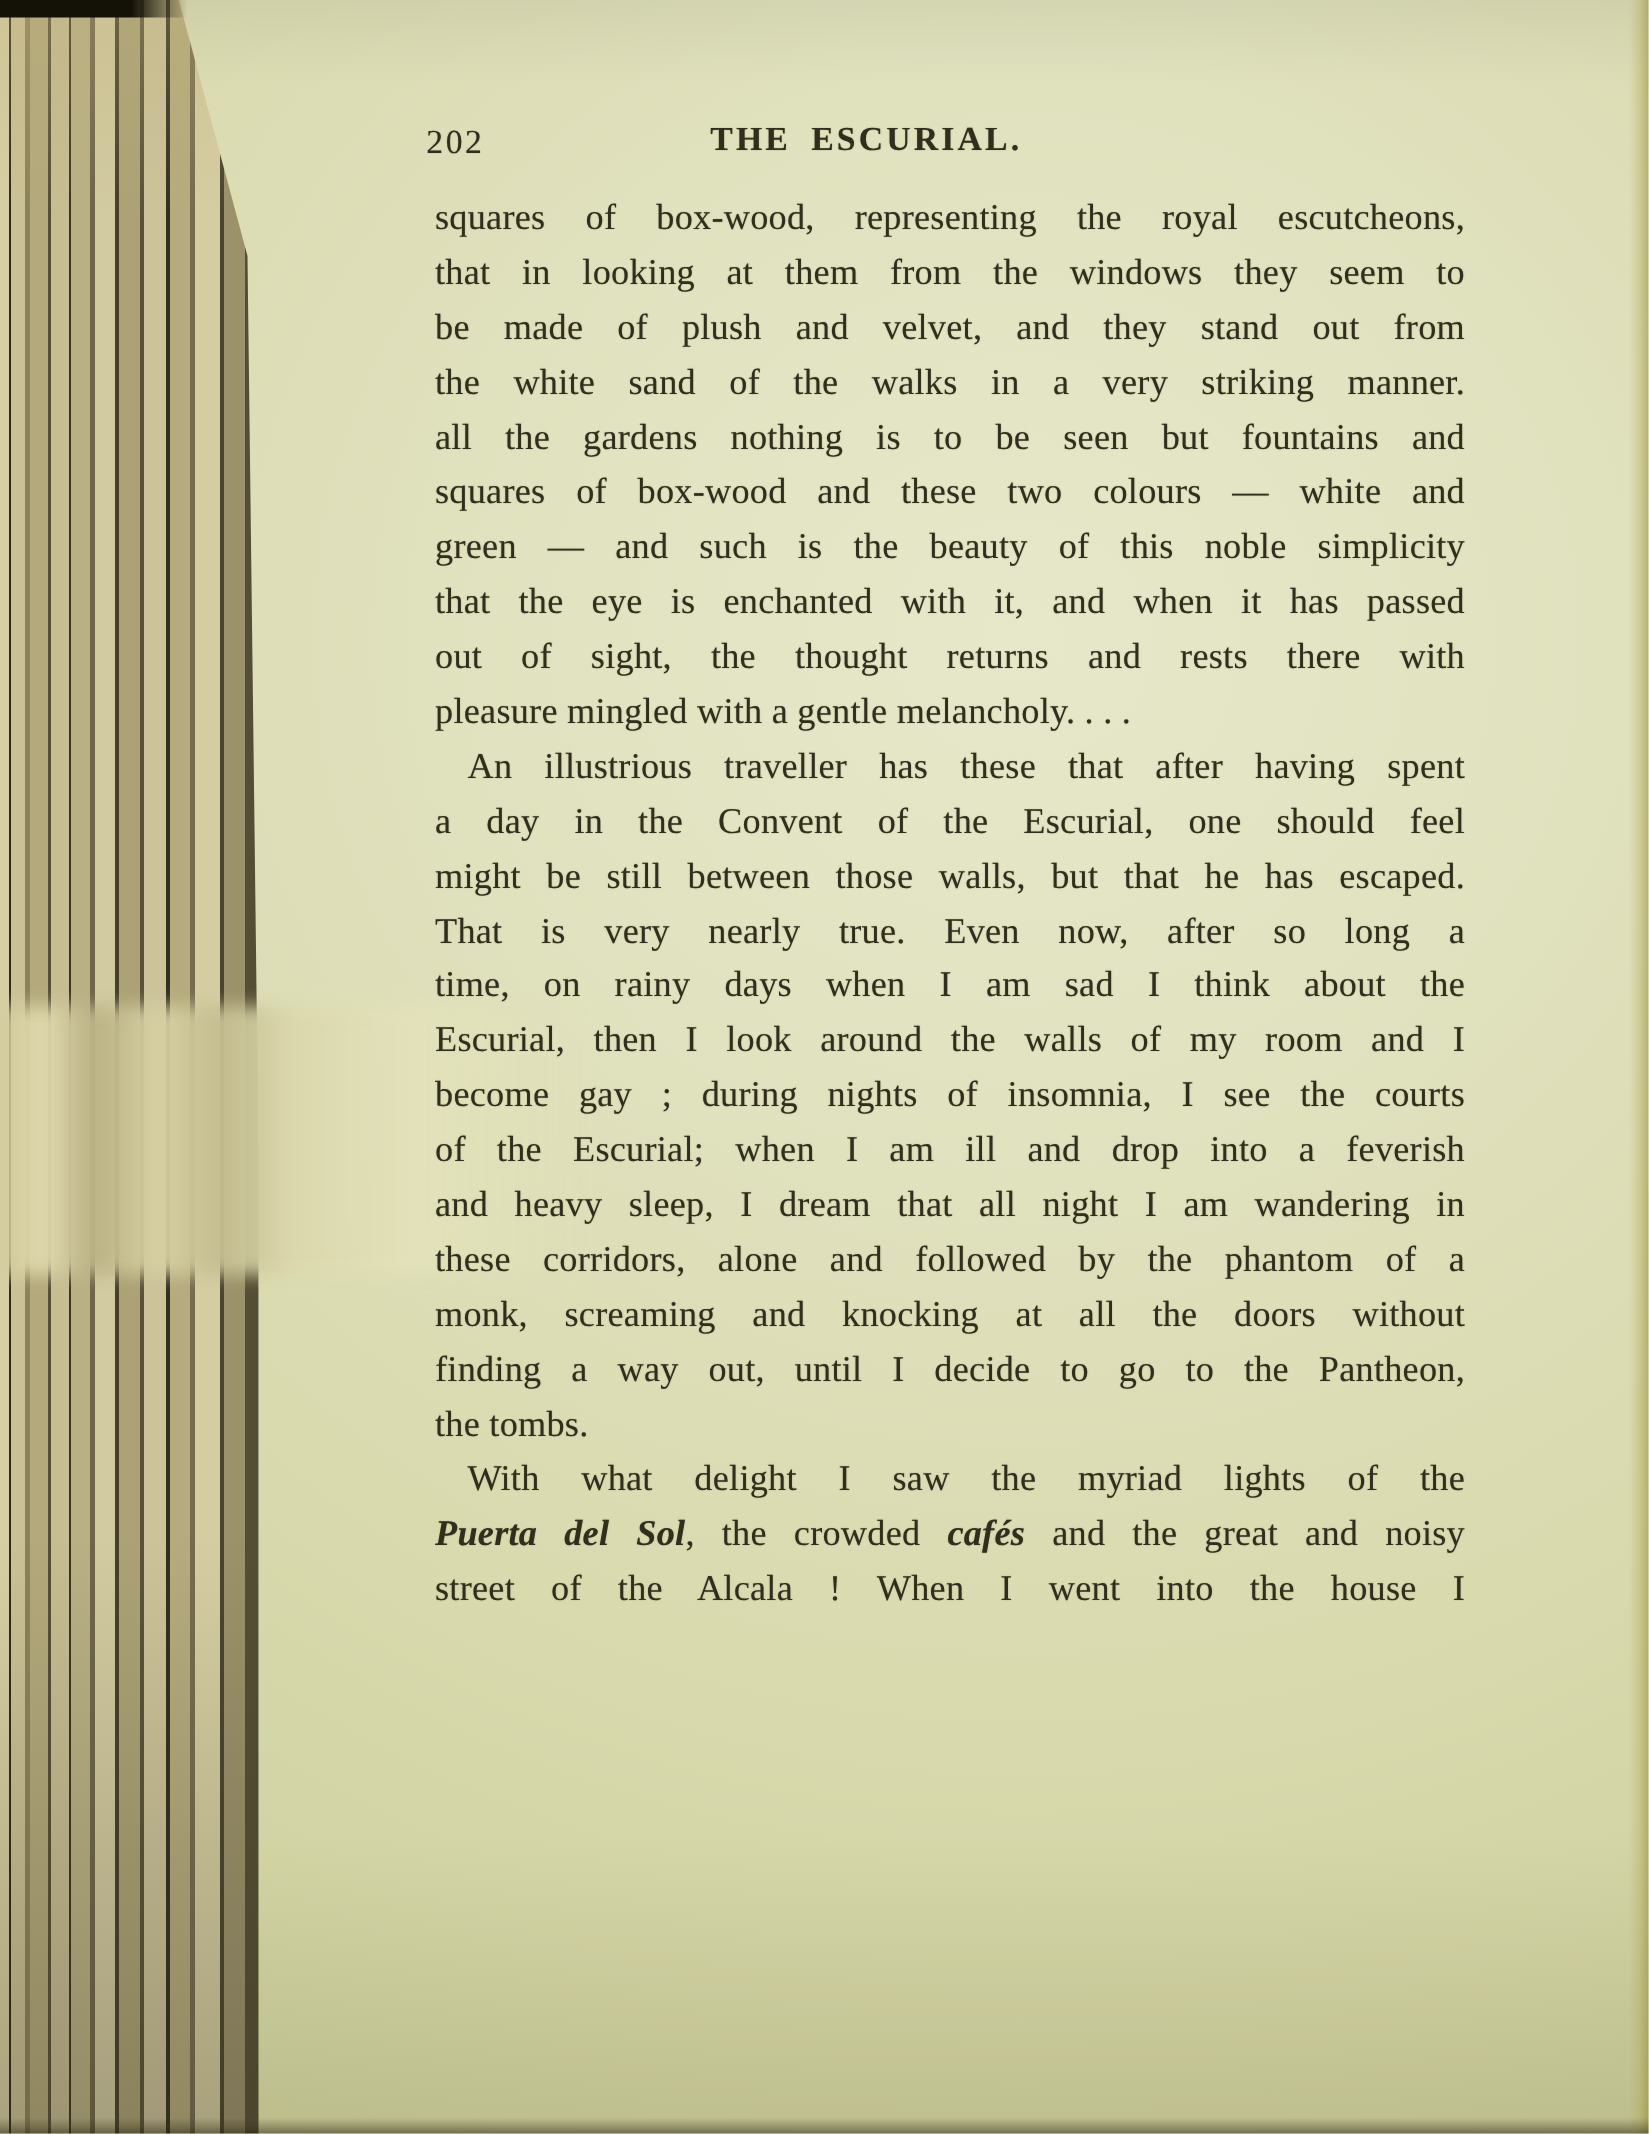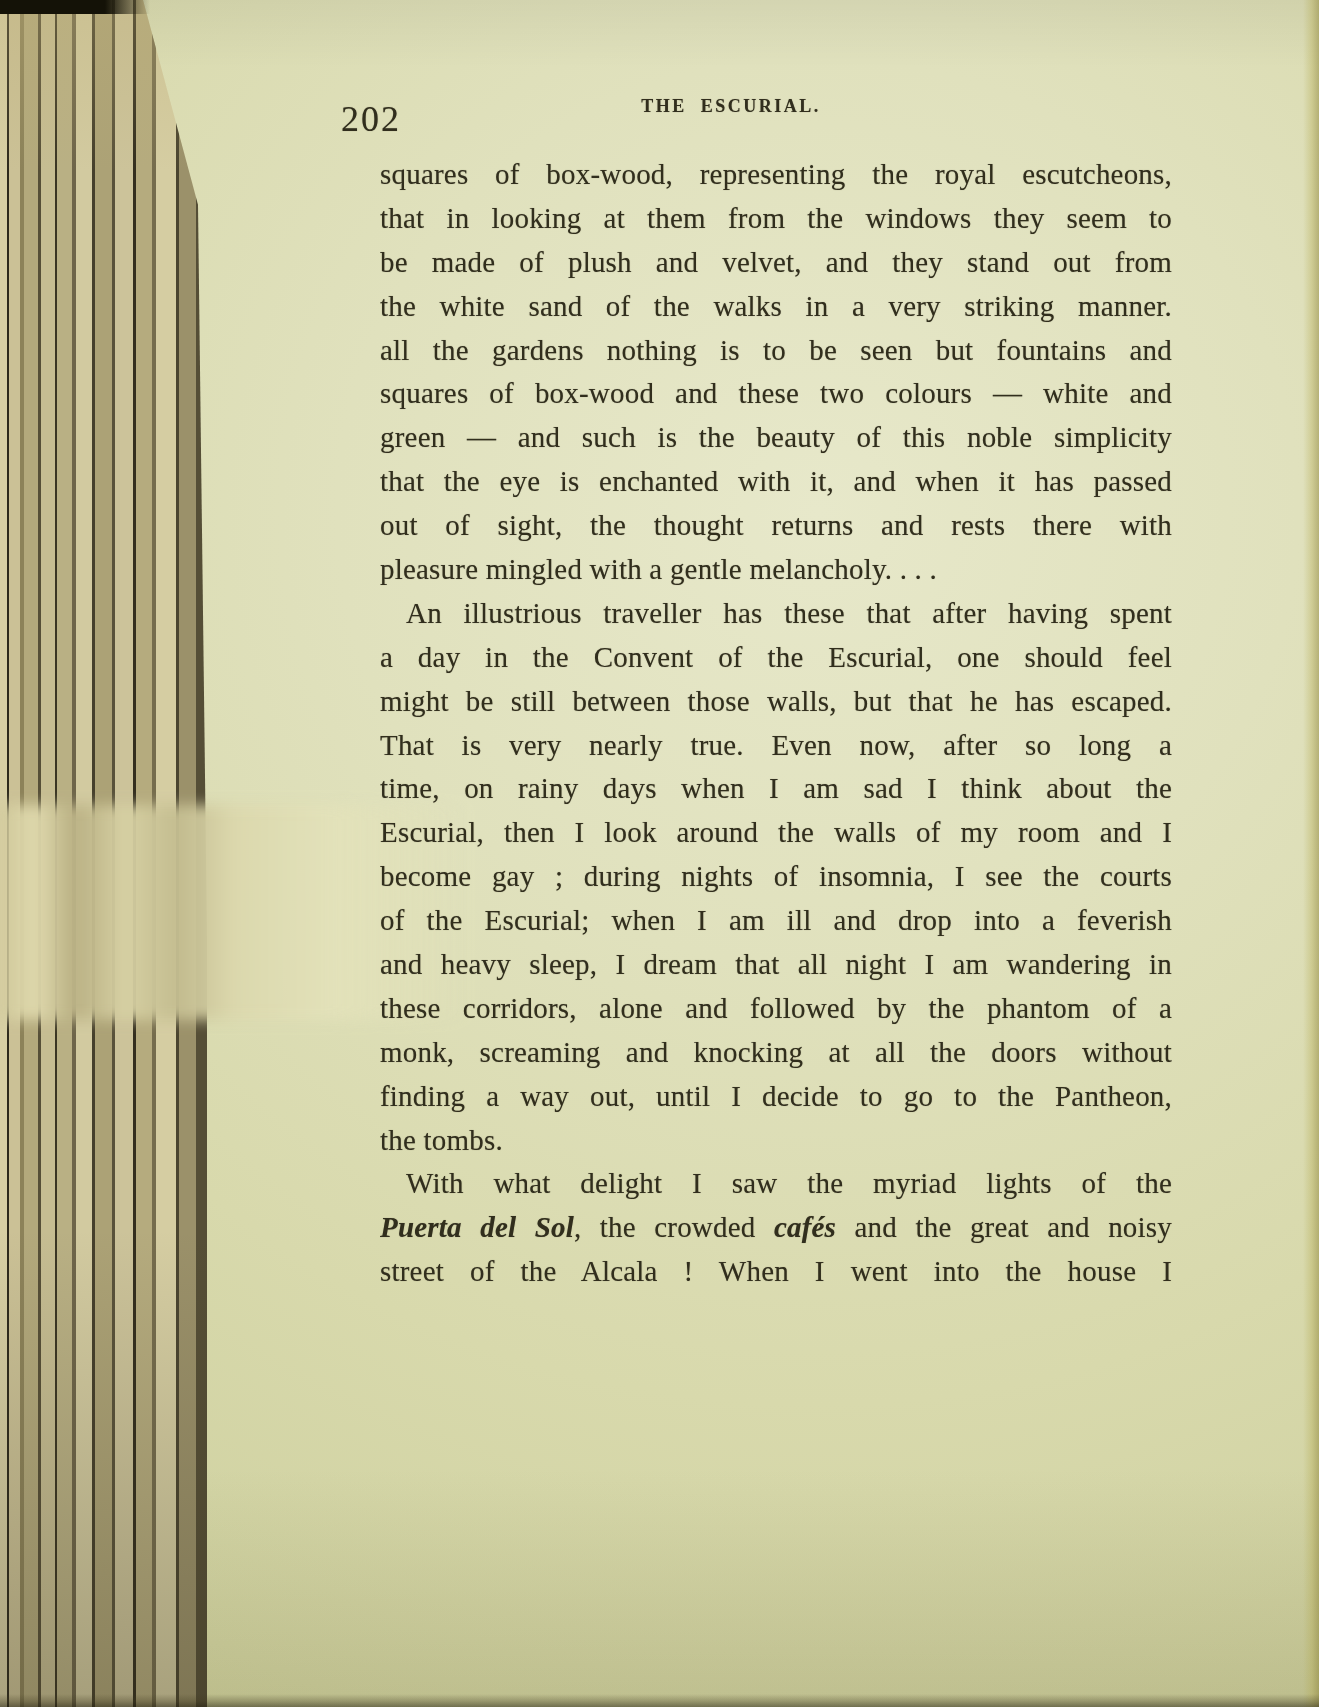--- a/index.html
+++ b/index.html
@@ -66,36 +66,35 @@
     background: linear-gradient(90deg, rgba(176,166,76,0) 0%, rgba(176,166,76,0.35) 55%, rgba(140,130,52,0.5) 100%);
   }
   .bottom-edge-shadow {
     position: absolute; left: 0; bottom: 0; width: 100%; height: 13px;
     background: linear-gradient(180deg, rgba(62,57,30,0) 0%, rgba(62,57,30,0.3) 55%, rgba(35,32,16,0.5) 100%);
   }
   
   .print { color: #312e1d; text-shadow: 0 0 1px rgba(49,46,29,0.4); }
   #page-number {
     position: absolute; left: 341px; top: 98px;
-    font-size: 36px; letter-spacing: 2px; text-align: center;
+    font-size: 27px; letter-spacing: 2px; text-align: center;
   }
   #running-title {
-    position: absolute; left: 731px; top: 96px; transform: translateX(-50%);
-    font-size: 18px; font-weight: bold; letter-spacing: 2.5px; word-spacing: 7px;
+    position: absolute; left: 693px; top: 96px; transform: translateX(-50%);
+    font-size: 27px; font-weight: bold; letter-spacing: 2.5px; word-spacing: 7px;
     white-space: nowrap;
   }
   #text-block {
     position: absolute; left: 348px; top: 153px; width: 824px;
     font-size: 29px; letter-spacing: 0.2px;
   }
   .line {
     height: 43.9px; line-height: 43.9px;
     text-align: justify; text-align-last: justify;
     white-space: nowrap; 
-    margin-left: 32px;
   }
   .line { white-space: normal; overflow: hidden; }
   .line.indent { text-indent: 26px; }
   .line.no-just { text-align-last: left; }
   .line .it { font-style: italic; font-weight: bold; }
 </style>
 </head>
 <body>
 
 <div id="scan">

